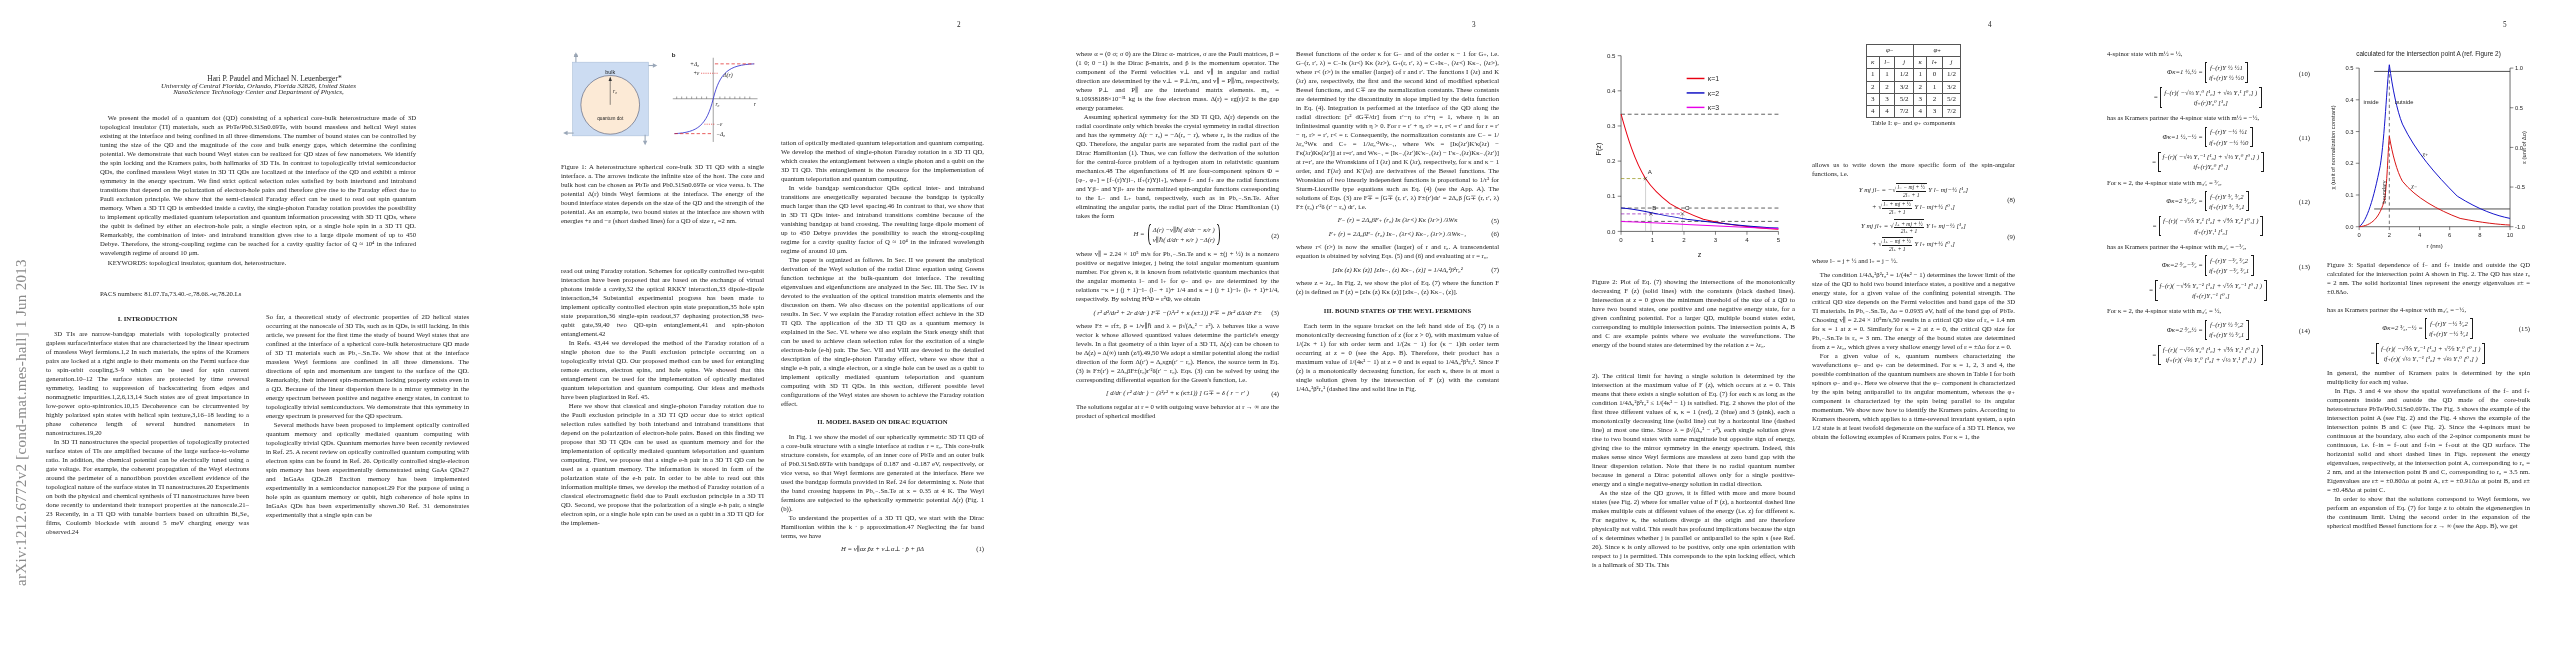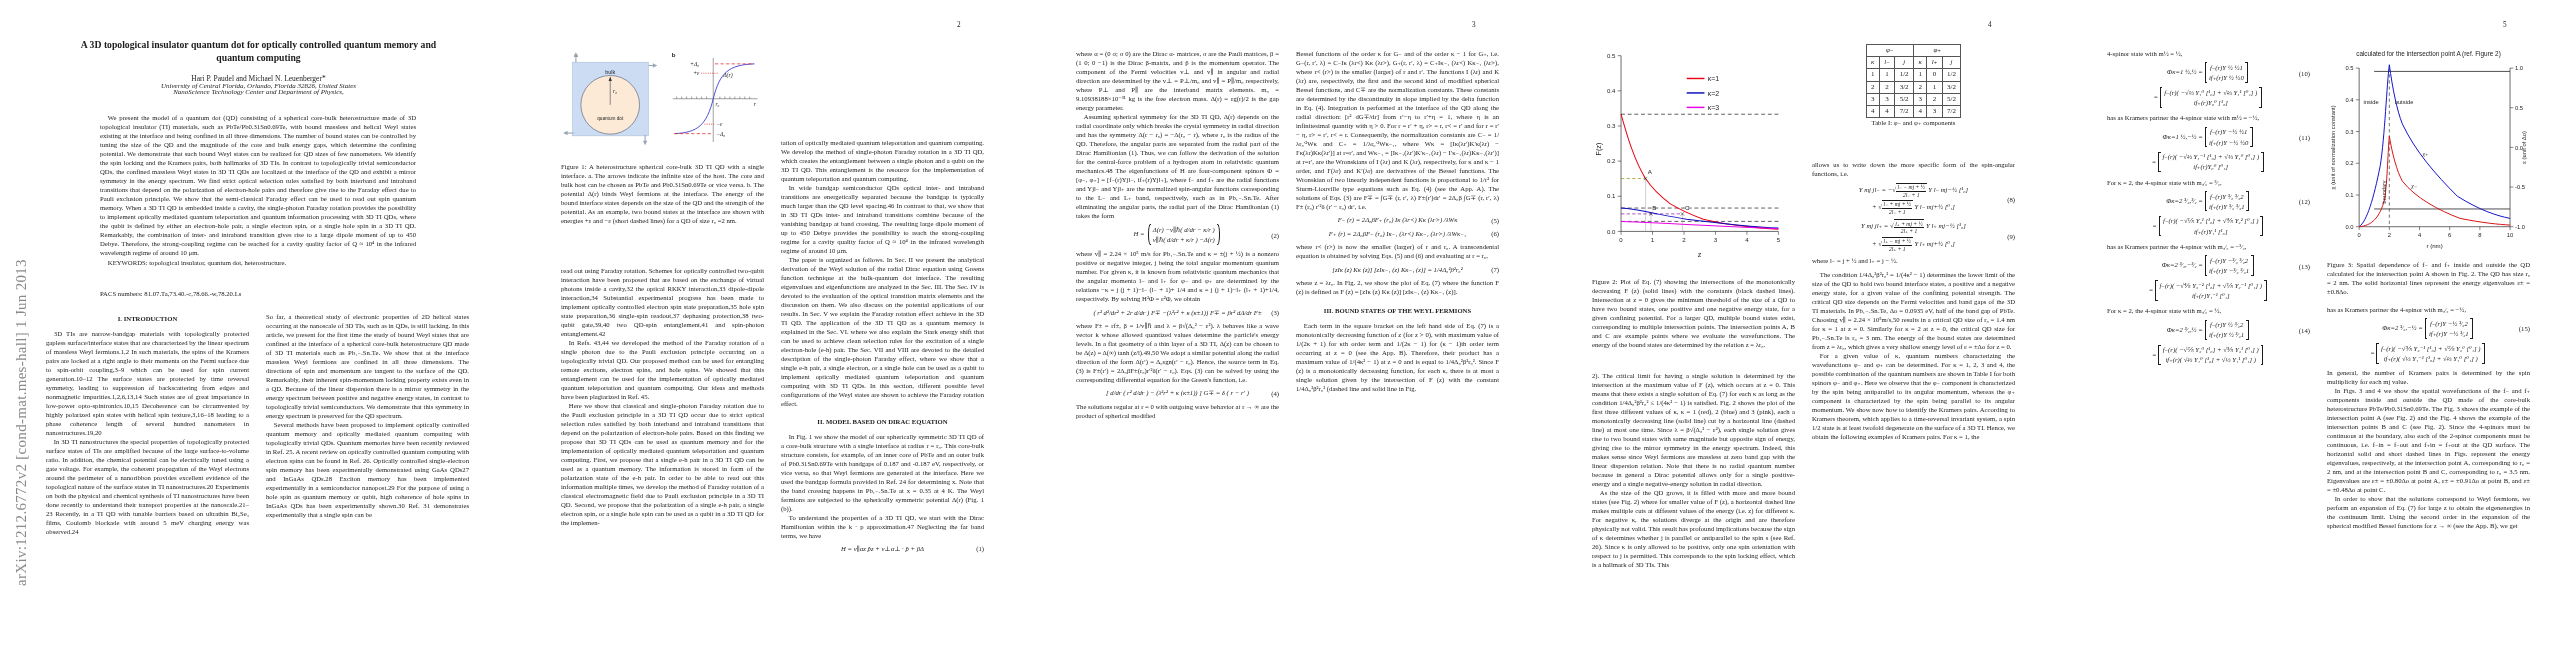--- a/index.html
+++ b/index.html
@@ -6,21 +6,21 @@
   * { box-sizing: border-box; margin:0; padding:0; }
   html,body { background:#ffffff; }
   body { width:2576px; height:667px; font-family:"Liberation Serif","DejaVu Serif",serif; color:#1c1c1c; }
   .sheet { position:relative; width:2576px; height:667px; overflow:hidden; background:#fff; }
   .page { position:absolute; top:0; width:515px; height:667px; background:#fff; overflow:hidden; }
   #pg1{left:0} #pg2{left:515px} #pg3{left:1030px} #pg4{left:1546px} #pg5{left:2061px}
   .pageno { position:absolute; top:21px; left:442px; font-size:7.2px; }
   .arxiv { position:absolute; left:13.3px; top:649px; width:453px; transform:rotate(-90deg); transform-origin:0 0;
            font-size:15px; color:#8a8a8a; text-align:center; letter-spacing:0.3px; white-space:nowrap; }
   .title { position:absolute; top:38px; left:66px; width:385px; text-align:center; font-size:9.7px; font-weight:bold; line-height:1.35; }
-  .authors { position:absolute; top:74px; left:66px; width:385px; text-align:center; font-size:7.5px; }
+  .authors { position:absolute; top:74px; left:82px; width:385px; text-align:center; font-size:7.5px; }
   .affil { position:absolute; left:66px; width:385px; text-align:center; font-style:italic; font-size:7px; }
   .abstract { position:absolute; top:113px; left:100px; width:316px; text-align:justify; font-size:6.7px; line-height:9px; }
   .abstract p { text-indent:7.8px; }
   .kw { margin-top:1.1px; text-indent:7.8px; }
   .pacs { position:absolute; top:290px; left:100px; font-size:6.7px; }
   .col { position:absolute; width:203px; text-align:justify; font-size:6.7px; line-height:9px; overflow:hidden; }
   .cL { left:46px; } .cR { left:266px; }
   .col p { text-indent:7.8px; margin:0; }
   .col p.ni { text-indent:0; }
   .sechead { text-align:center; font-weight:bold; text-indent:0 !important; margin:2.2px 0 5.6px 0 !important; }
@@ -47,21 +47,20 @@
   svg text { font-family:"Liberation Sans","DejaVu Sans",sans-serif; fill:#1c1c1c; }
   svg .ser { font-family:"Liberation Serif","DejaVu Serif",serif; font-style:italic; }
 </style>
 </head>
 <body>
 
 <div class="sheet">
 
   <div class="page" id="pg1">
     <div class="arxiv">arXiv:1212.6772v2  [cond-mat.mes-hall]  1 Jun 2013</div>
-    <div class="title">A 3D topological insulator quantum dot for optically controlled quantum memory and quantum computing</div>
     <div class="authors">Hari P. Paudel and Michael N. Leuenberger*</div>
     <div class="affil" style="top:88px">NanoScience Technology Center and Department of Physics,</div>
     <div class="affil" style="top:82px">University of Central Florida, Orlando, Florida 32826, United States</div>
     <div class="abstract">
       <p>We present the model of a quantum dot (QD) consisting of a spherical core-bulk heterostructure made of 3D topological insulator (TI) materials, such as PbTe/Pb0.31Sn0.69Te, with bound massless and helical Weyl states existing at the interface and being confined in all three dimensions. The number of bound states can be controlled by tuning the size of the QD and the magnitude of the core and bulk energy gaps, which determine the confining potential. We demonstrate that such bound Weyl states can be realized for QD sizes of few nanometers. We identify the spin locking and the Kramers pairs, both hallmarks of 3D TIs. In contrast to topologically trivial semiconductor QDs, the confined massless Weyl states in 3D TI QDs are localized at the interface of the QD and exhibit a mirror symmetry in the energy spectrum. We find strict optical selection rules satisfied by both interband and intraband transitions that depend on the polarization of electron-hole pairs and therefore give rise to the Faraday effect due to Pauli exclusion principle. We show that the semi-classical Faraday effect can be used to read out spin quantum memory. When a 3D TI QD is embedded inside a cavity, the single-photon Faraday rotation provides the possibility to implement optically mediated quantum teleportation and quantum information processing with 3D TI QDs, where the qubit is defined by either an electron-hole pair, a single electron spin, or a single hole spin in a 3D TI QD. Remarkably, the combination of inter- and intraband transition gives rise to a large dipole moment of up to 450 Debye. Therefore, the strong-coupling regime can be reached for a cavity quality factor of Q ≈ 10⁴ in the infrared wavelength regime of around 10 μm.</p>
       <p class="kw">KEYWORDS: topological insulator, quantum dot, heterostructure.</p>
     </div>
     <div class="pacs">PACS numbers: 81.07.Ta,73.40.-c,78.66.-w,78.20.Ls</div>
     <div class="col cL" style="top:312px;height:333px">
       <p class="sechead">I.   INTRODUCTION</p>

